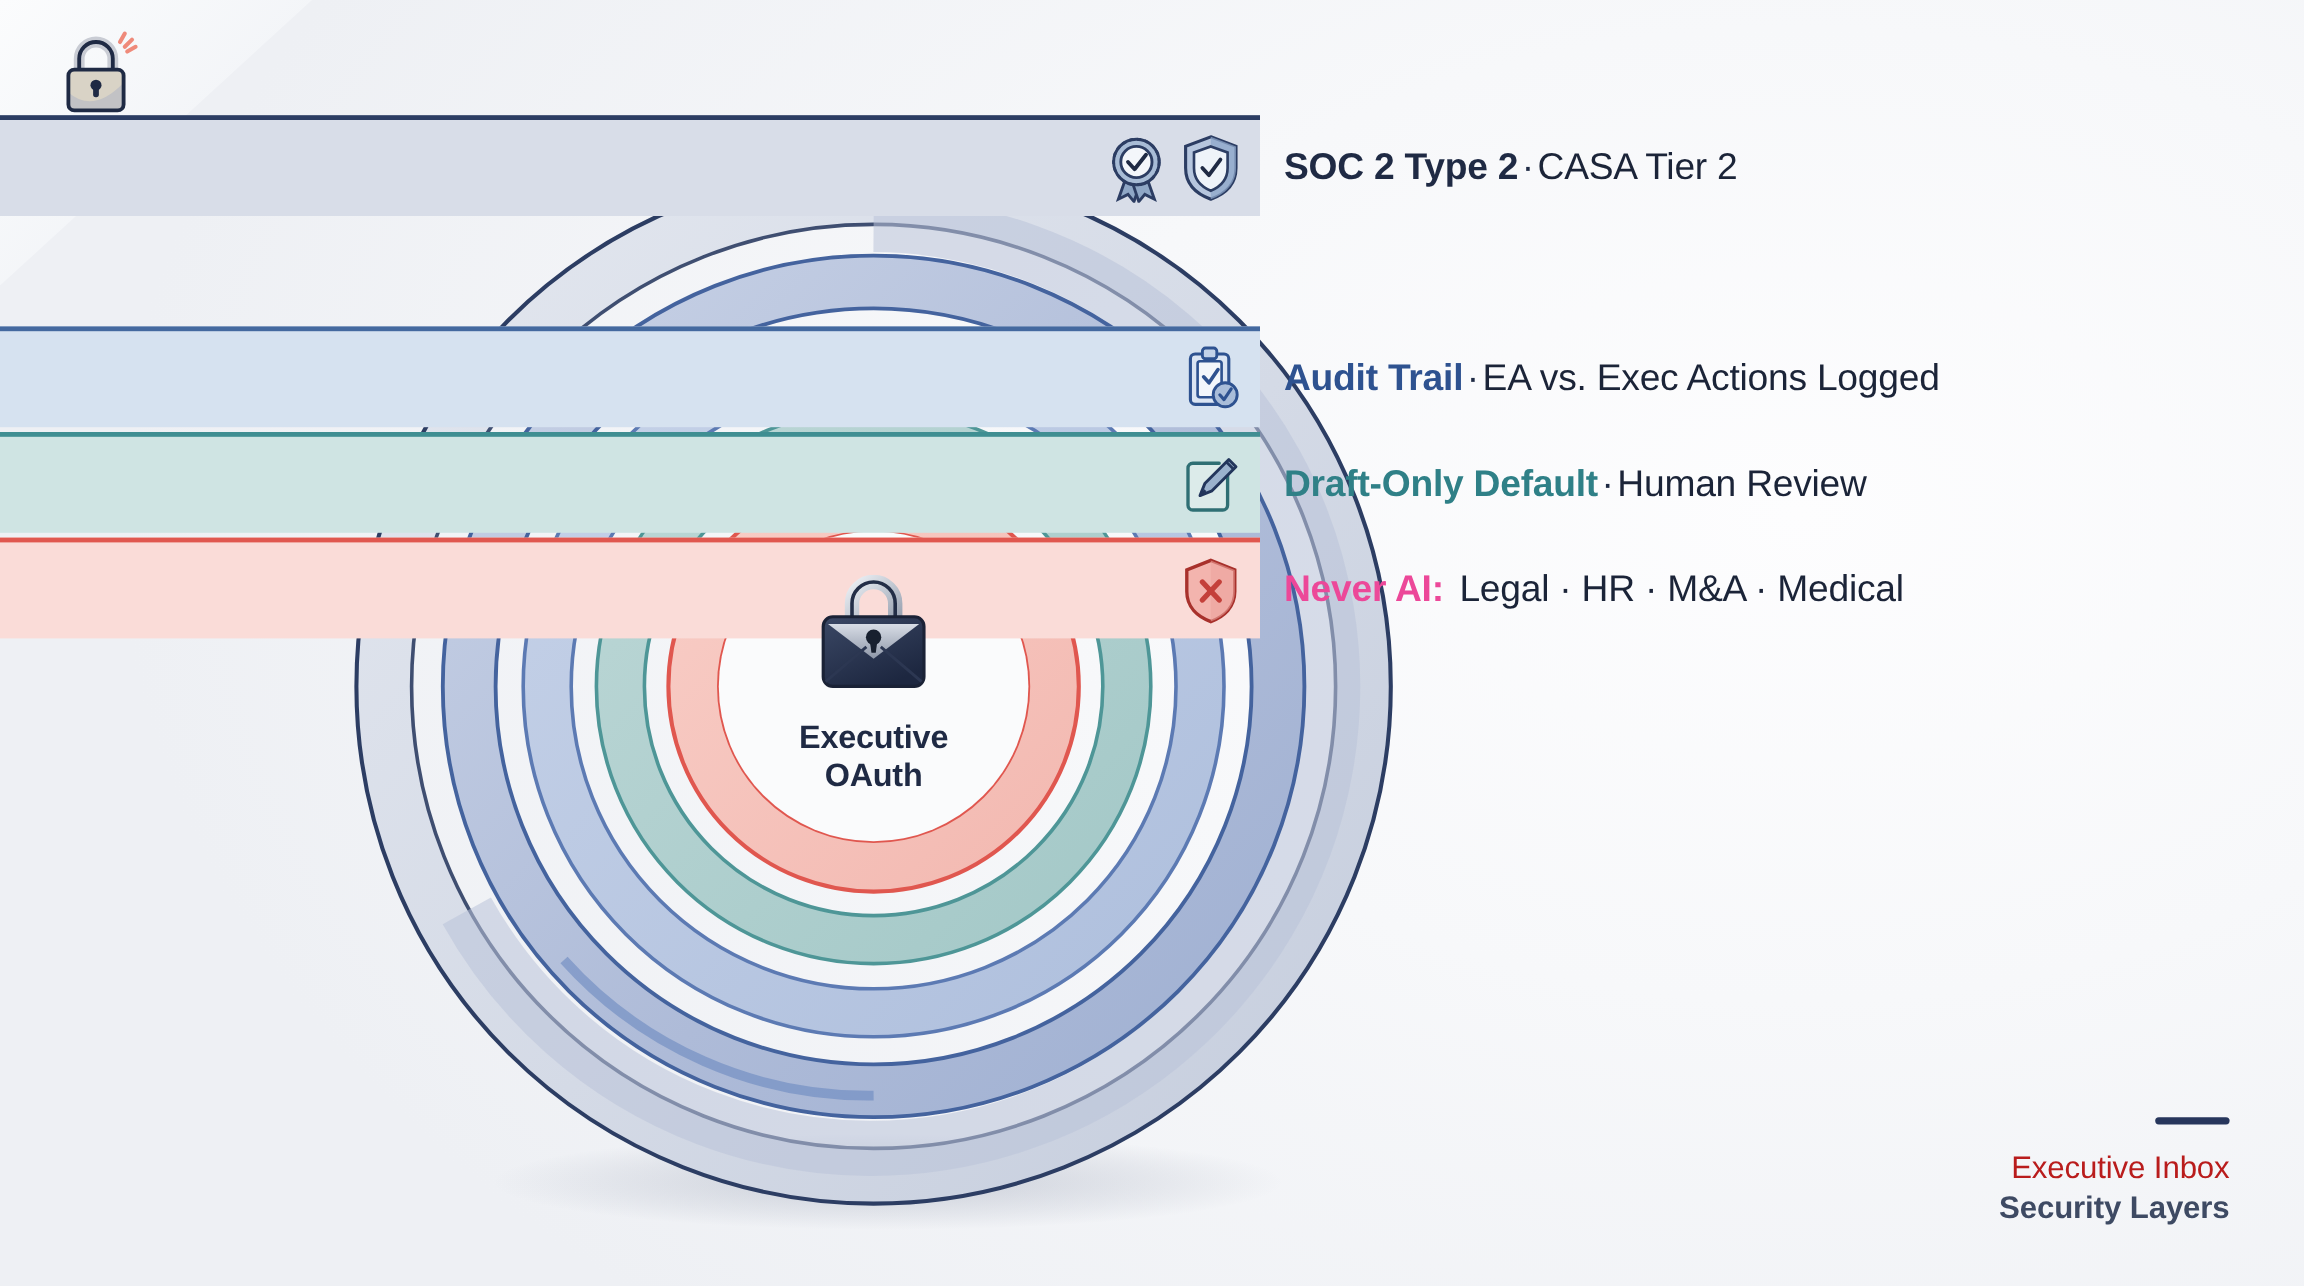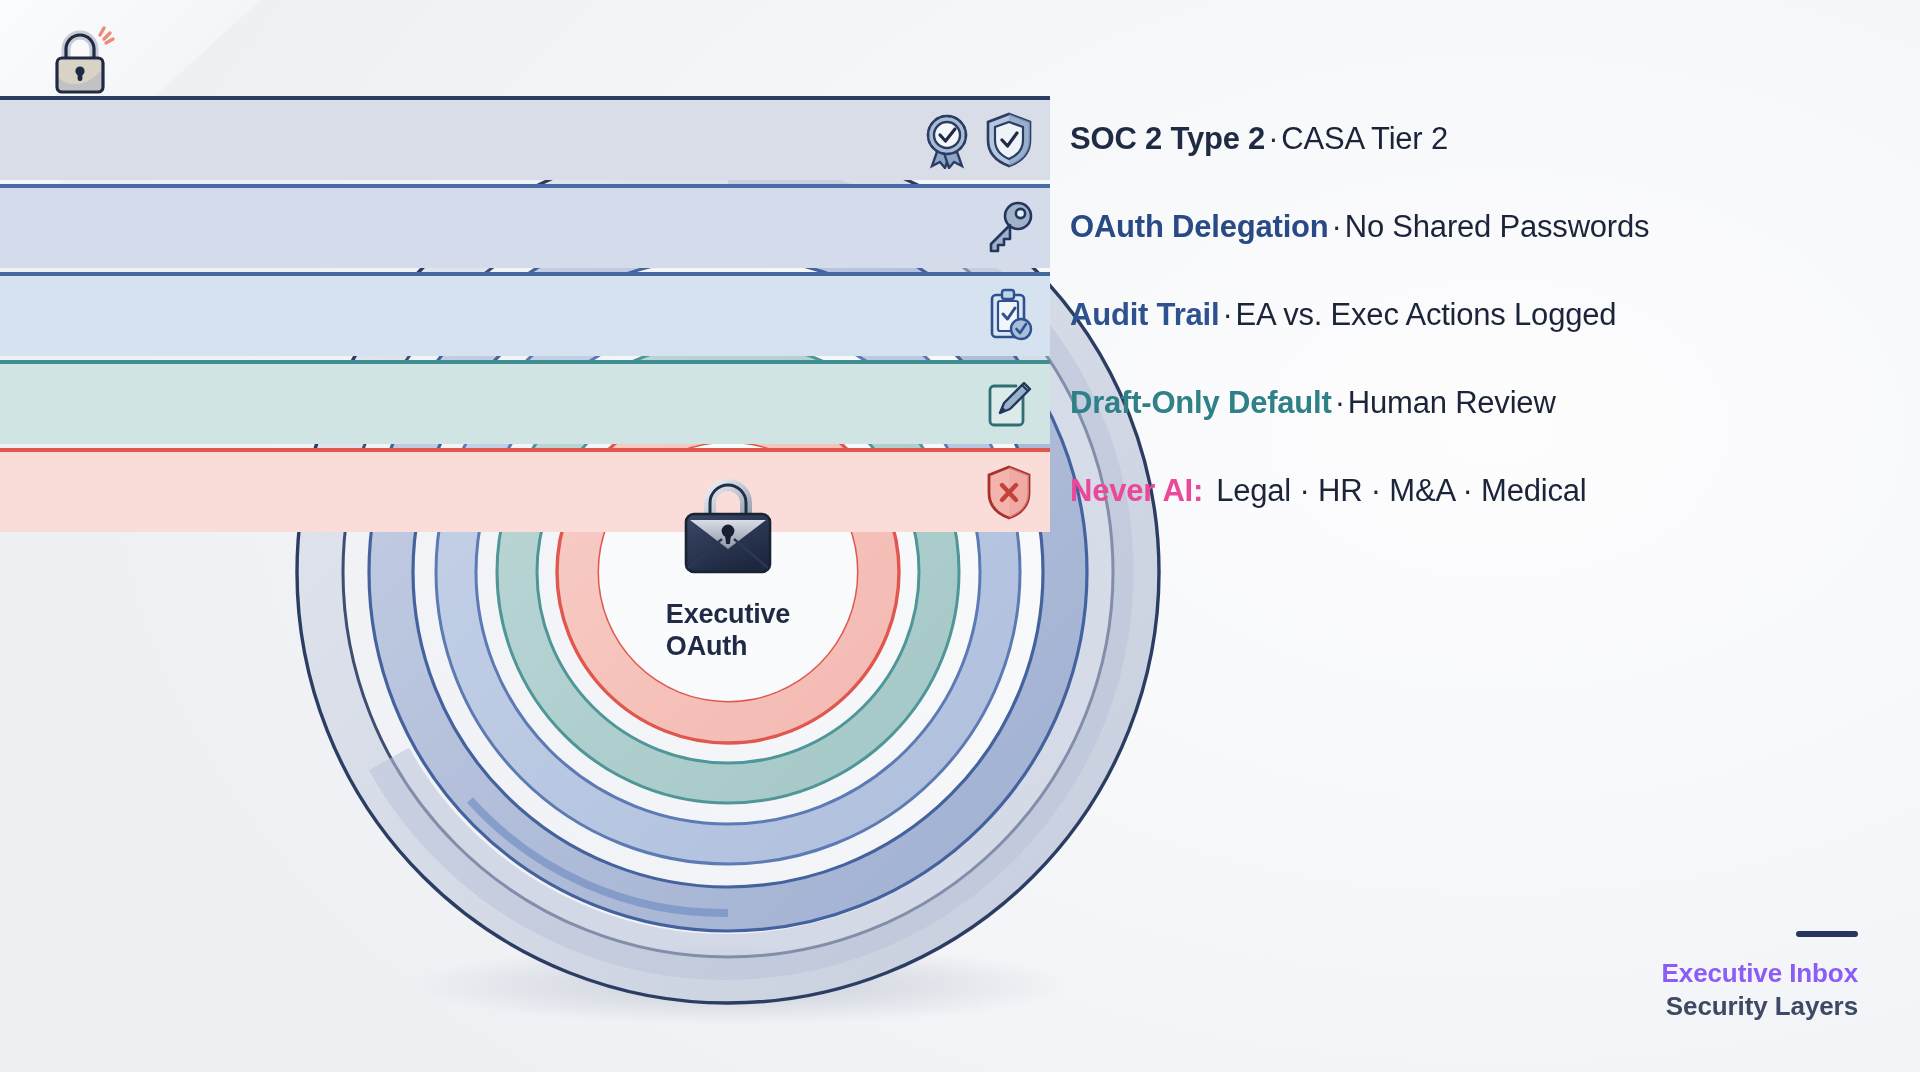--- a/index.html
+++ b/index.html
@@ -81,40 +81,41 @@
     position:absolute;
     width:270px; height:270px;
     left:593px; top:436px;
     display:flex; flex-direction:column;
     align-items:center; justify-content:center;
     gap:4px;
   }
   #hub-mail-lock-icon { width:108px; height:104px; display:block; }
   #hub-label {
     margin-top:12px;
+    text-align:center;
     color:#1f2a44;
     font-size:27px;
     font-weight:700;
     line-height:1.17;
     letter-spacing:-0.2px;
   }
 
   
   #branding {
     position:absolute;
     right:62px; bottom:50px;
     text-align:right;
   }
   #branding-rule {
     width:62px; height:6px; border-radius:3px;
     background:#27365c;
     margin-left:auto; margin-bottom:20px;
   }
   #branding-title {
-    color:#8b5cf6; font-size:26px; font-weight:700; letter-spacing:-0.1px;
+    color:#b91c1c; font-size:26px; font-weight:400; letter-spacing:-0.1px;
     line-height:1.25;
   }
   #branding-subtitle {
     color:#3e4a63; font-size:26px; font-weight:700; letter-spacing:-0.1px;
     line-height:1.25;
   }
 </style>
 </head>
 <body>
 
@@ -219,36 +220,20 @@
           <path d="M27 11 L41 16 V29 C41 39 34 45 27 48 C20 45 13 39 13 29 V16 Z" fill="#eef3f9" stroke="#2c3d63" stroke-width="2.2"></path>
           <path d="M20 29 L25.5 35 L35 22" fill="none" stroke="#1f2a44" stroke-width="3.2" stroke-linecap="round" stroke-linejoin="round"></path>
         </svg>
       </span>
     </div>
     <div class="row-text" style="left:1070px;">
       <span class="lead" style="color:#1f2a44;">SOC 2 Type 2</span><span class="sep">·</span><span class="rest">CASA Tier 2</span>
     </div>
   </div>
 
-  <div class="row" style="left:0; top:184px; width:1920px;">
-    <div class="band" style="width:1050px; background:#d4dcec; border-top-color:#4a6ba8;">
-      <span class="band-icons">
-        <svg class="band-icon" viewBox="0 0 54 58">
-          <g stroke="#23365c" stroke-width="2.6" stroke-linejoin="round" fill="#9fb2c9">
-            <circle cx="36" cy="17" r="13"></circle>
-            <circle cx="38.5" cy="14.5" r="4.6" fill="#e7edf4"></circle>
-            <path d="M28 26 L9 45 L9 52 L16 52 L16 46 L22 46 L22 40 L28 40 Z"></path>
-          </g>
-        </svg>
-      </span>
-    </div>
-    <div class="row-text" style="left:1070px;">
-      <span class="lead" style="color:#2a4a86;">OAuth Delegation</span><span class="sep">·</span><span class="rest">No Shared Passwords</span>
-    </div>
-  </div>
 
   <div class="row" style="left:0; top:272px; width:1616px;">
     <div class="band" style="width:1050px; background:#d6e2f0; border-top-color:#44699f;">
       <span class="band-icons">
         <svg class="band-icon" viewBox="0 0 54 58">
           <rect x="10" y="8" width="32" height="42" rx="4" fill="#dbe5f3" stroke="#2e5290" stroke-width="2.6"></rect>
           <rect x="16" y="14" width="20" height="30" rx="2" fill="#f2f6fb" stroke="#2e5290" stroke-width="2.2"></rect>
           <rect x="20" y="3" width="12" height="9" rx="2.6" fill="#c3d2e8" stroke="#2e5290" stroke-width="2.4"></rect>
           <path d="M21 27 L25.5 32 L33 21" fill="none" stroke="#2e5290" stroke-width="3" stroke-linecap="round" stroke-linejoin="round"></path>
           <circle cx="39" cy="42" r="10" fill="#a9bdd9" stroke="#2e5290" stroke-width="2.4"></circle>

